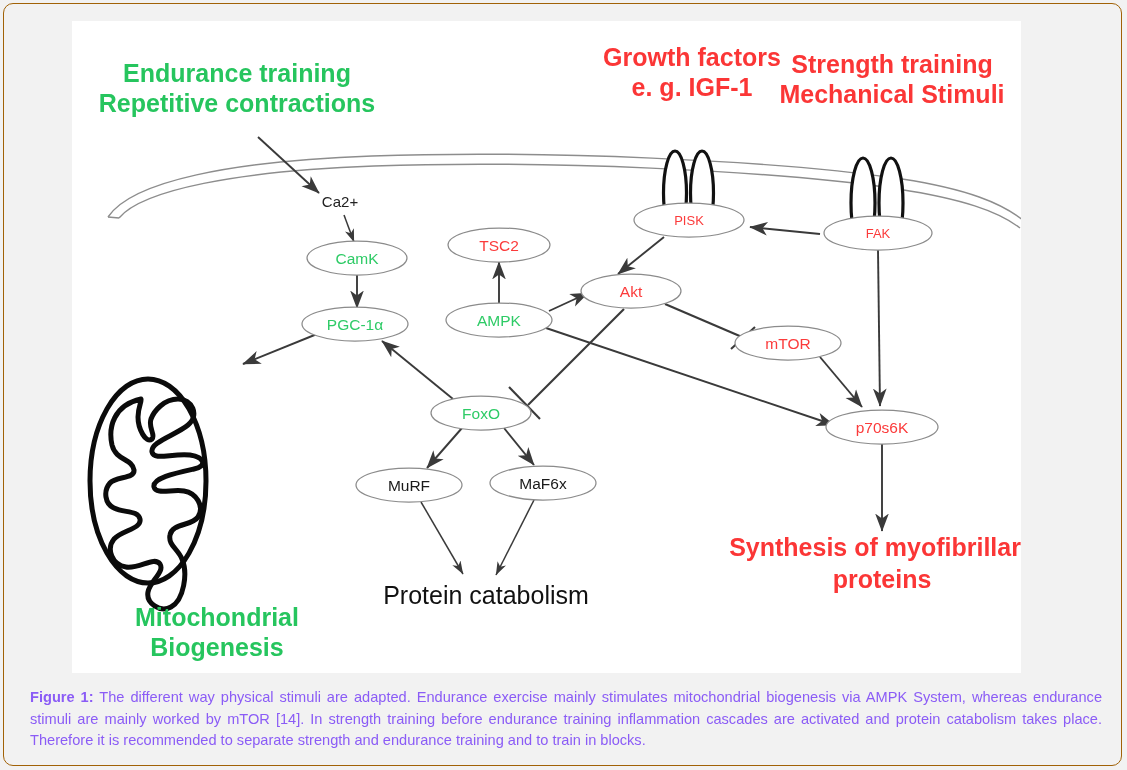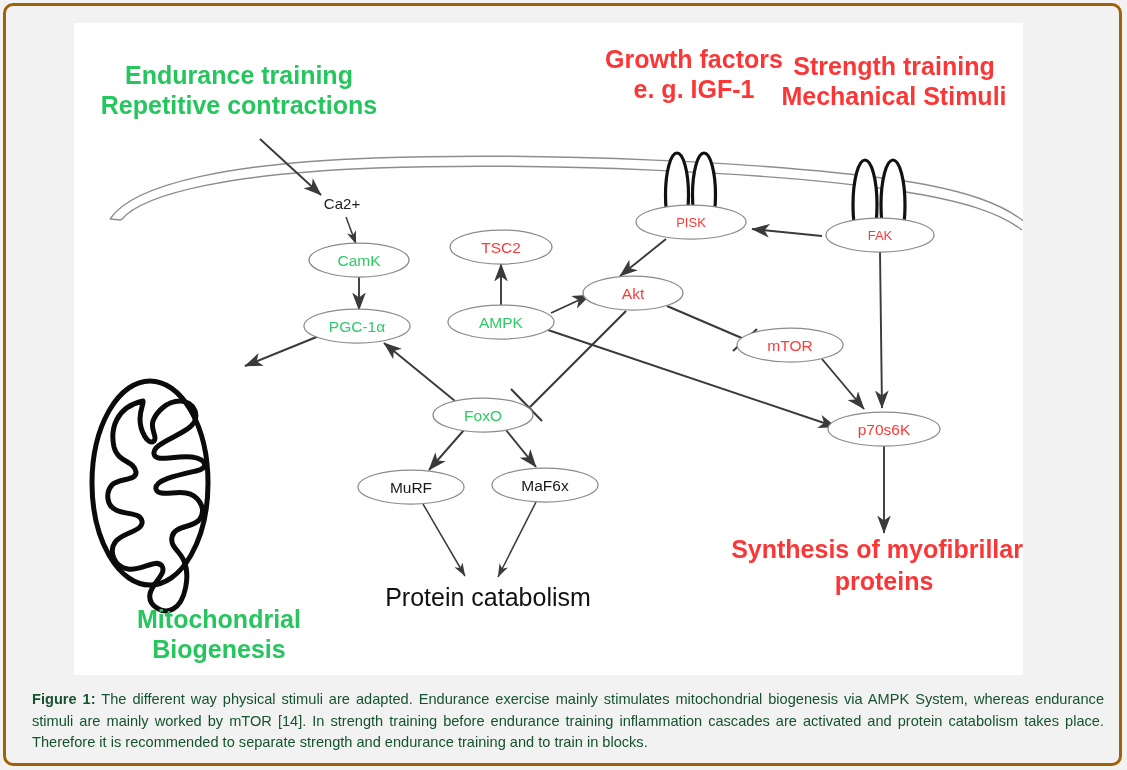--- a/index.html
+++ b/index.html
@@ -3,31 +3,31 @@
 <meta charset="utf-8">
 <style>
   html,body{margin:0;padding:0;background:#ffffff;}
   body{font-family:"Liberation Sans","DejaVu Sans",sans-serif;}
   #page{
     position:relative;width:1127px;height:770px;overflow:hidden;
     background:#f2f2f2;box-sizing:border-box;
   }
   #panel{
     position:absolute;left:3px;top:3px;width:1119px;height:763px;
-    background:#f2f2f2;border:3px solid #a16207;border-radius:10px;
+    background:#f2f2f2;border:1px solid #a16207;border-radius:10px;
     box-sizing:border-box;
   }
   #figure-area{
     position:absolute;left:68px;top:17px;width:949px;height:652px;
     background:#ffffff;overflow:hidden;
   }
   #figure-svg{position:absolute;left:0;top:0;width:949px;height:652px;display:block;}
   #caption{
     position:absolute;left:26px;top:683px;width:1072px;
-    font-size:14.6px;line-height:1.48;color:#14532d;text-align:justify;
+    font-size:14.6px;line-height:1.48;color:#8b5cf6;text-align:justify;
   }
   #caption b{font-weight:bold;}
   .ttl-green{fill:#26c55e;font-weight:bold;}
   .ttl-red{fill:#fb3636;font-weight:bold;}
   .node-green{fill:#2ecb66;}
   .node-red{fill:#fb3b3b;}
   .node-black{fill:#1a1a1a;}
   .ell{fill:#ffffff;stroke:#8b8b8b;stroke-width:1.25;}
   .membrane{fill:none;stroke:#8d8d8d;stroke-width:1.4;}
   .receptor{fill:#ffffff;stroke:#111111;stroke-width:3.2;}

